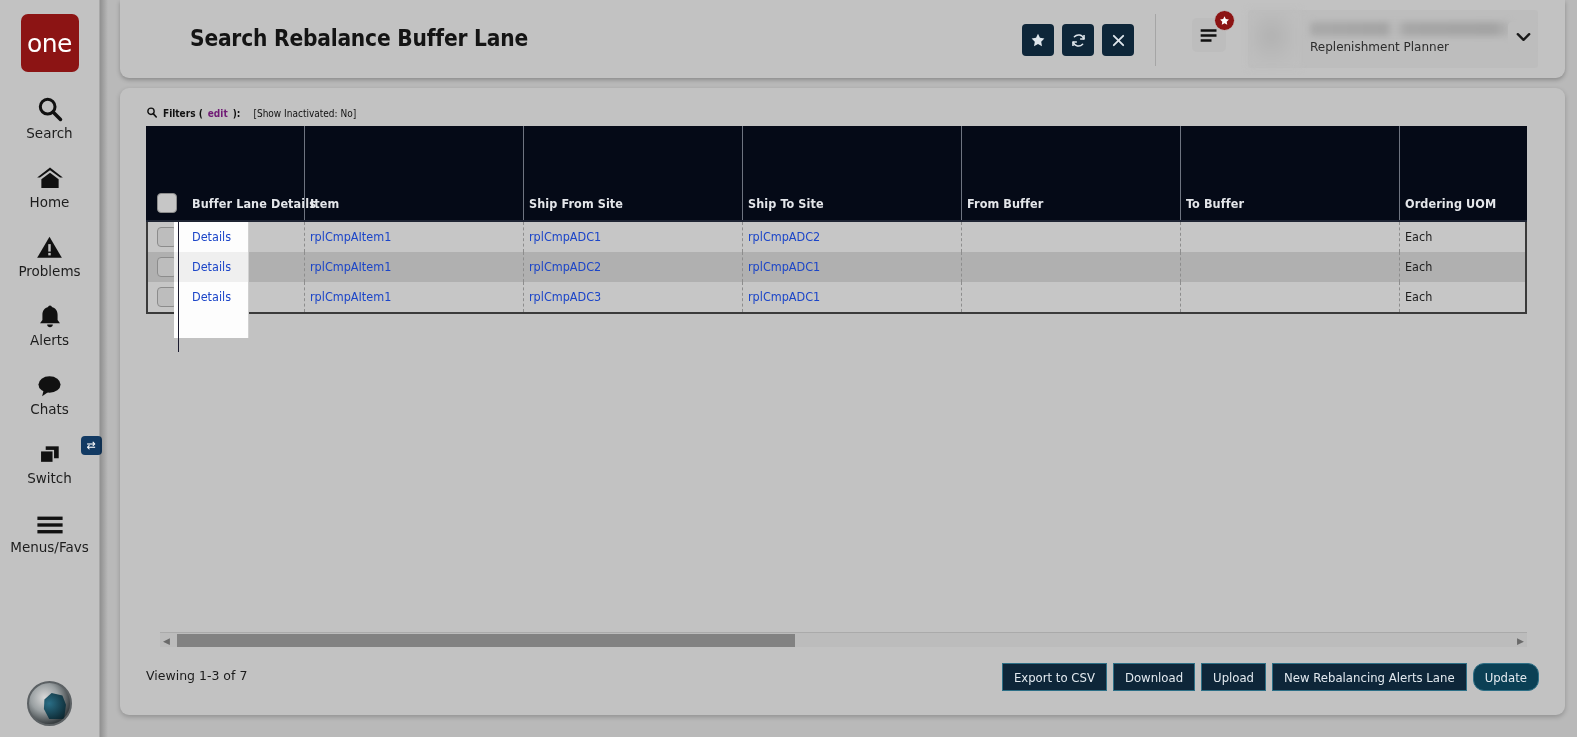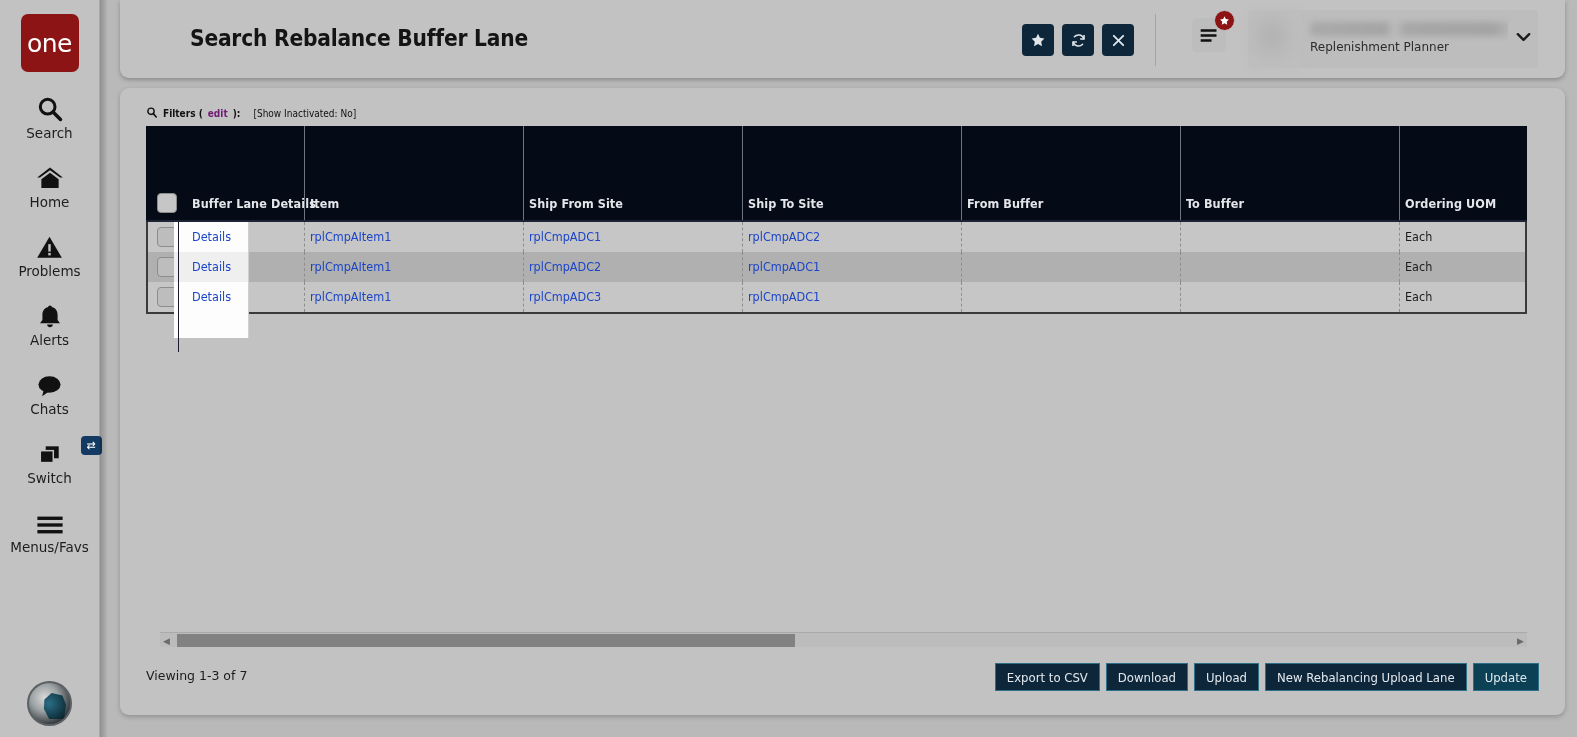--- a/index.html
+++ b/index.html
@@ -249,21 +249,21 @@
     display: flex; gap: 6px;
   }
   .fbtn {
     height: 28px; padding: 0 11px;
     background: #0e2639; color: #e2e9ef;
     border: 1px solid #2d6f86;
     display: flex; align-items: center; justify-content: center;
     font-size: 13px; cursor: pointer;
     font-family: "DejaVu Sans Condensed", "Liberation Sans Narrow", "Liberation Sans", sans-serif;
   }
-  .fbtn.primary { background: #0b4055; border-color: #2d6f86; }
+  .fbtn.primary { background: #0b4055; border-color: #2d6f86; border-radius: 11px; }
 </style>
 </head>
 <body>
 
 <div id="left-rail">
   <div id="logo">
     <span>one</span>
   </div>
 
   <div class="rail-item">
@@ -492,17 +492,17 @@
       <div class="arrow left">◀</div>
       <div id="hscroll-thumb"></div>
       <div class="arrow right">▶</div>
     </div>
 
     <div id="viewing-text">Viewing 1-3 of 7</div>
     <div id="footer-actions">
         <div class="fbtn">Export to CSV</div>
         <div class="fbtn">Download</div>
         <div class="fbtn">Upload</div>
-        <div class="fbtn">New Rebalancing Upload Lane</div>
+        <div class="fbtn">New Rebalancing Alerts Lane</div>
         <div class="fbtn primary">Update</div>
       </div>
   </div>
 </div>
 
 </body></html>

